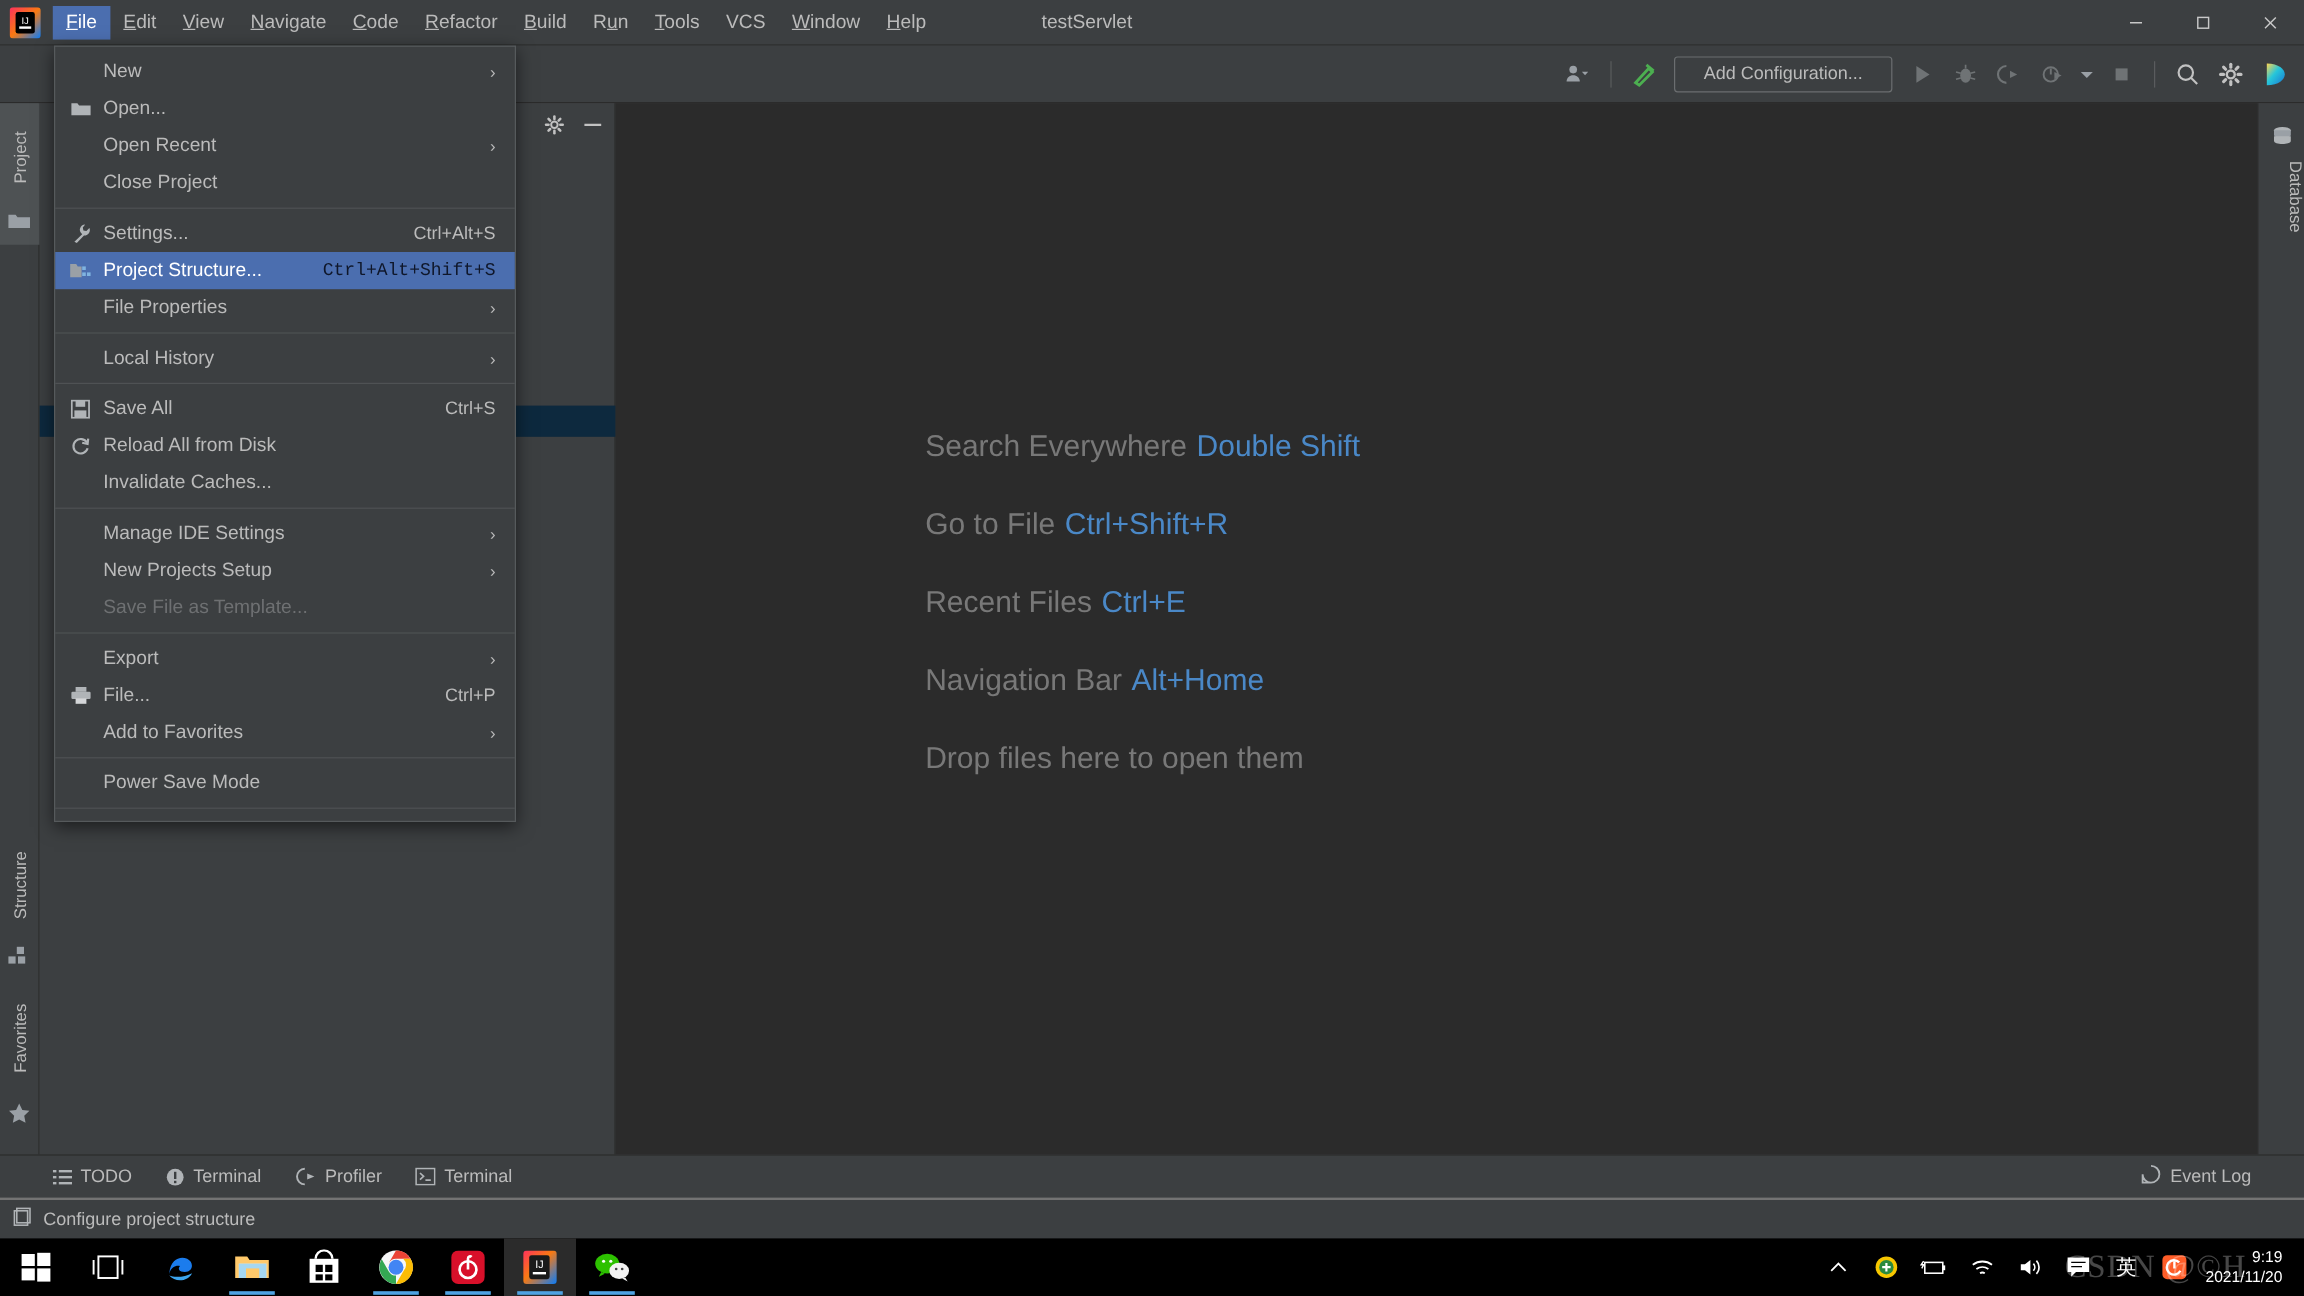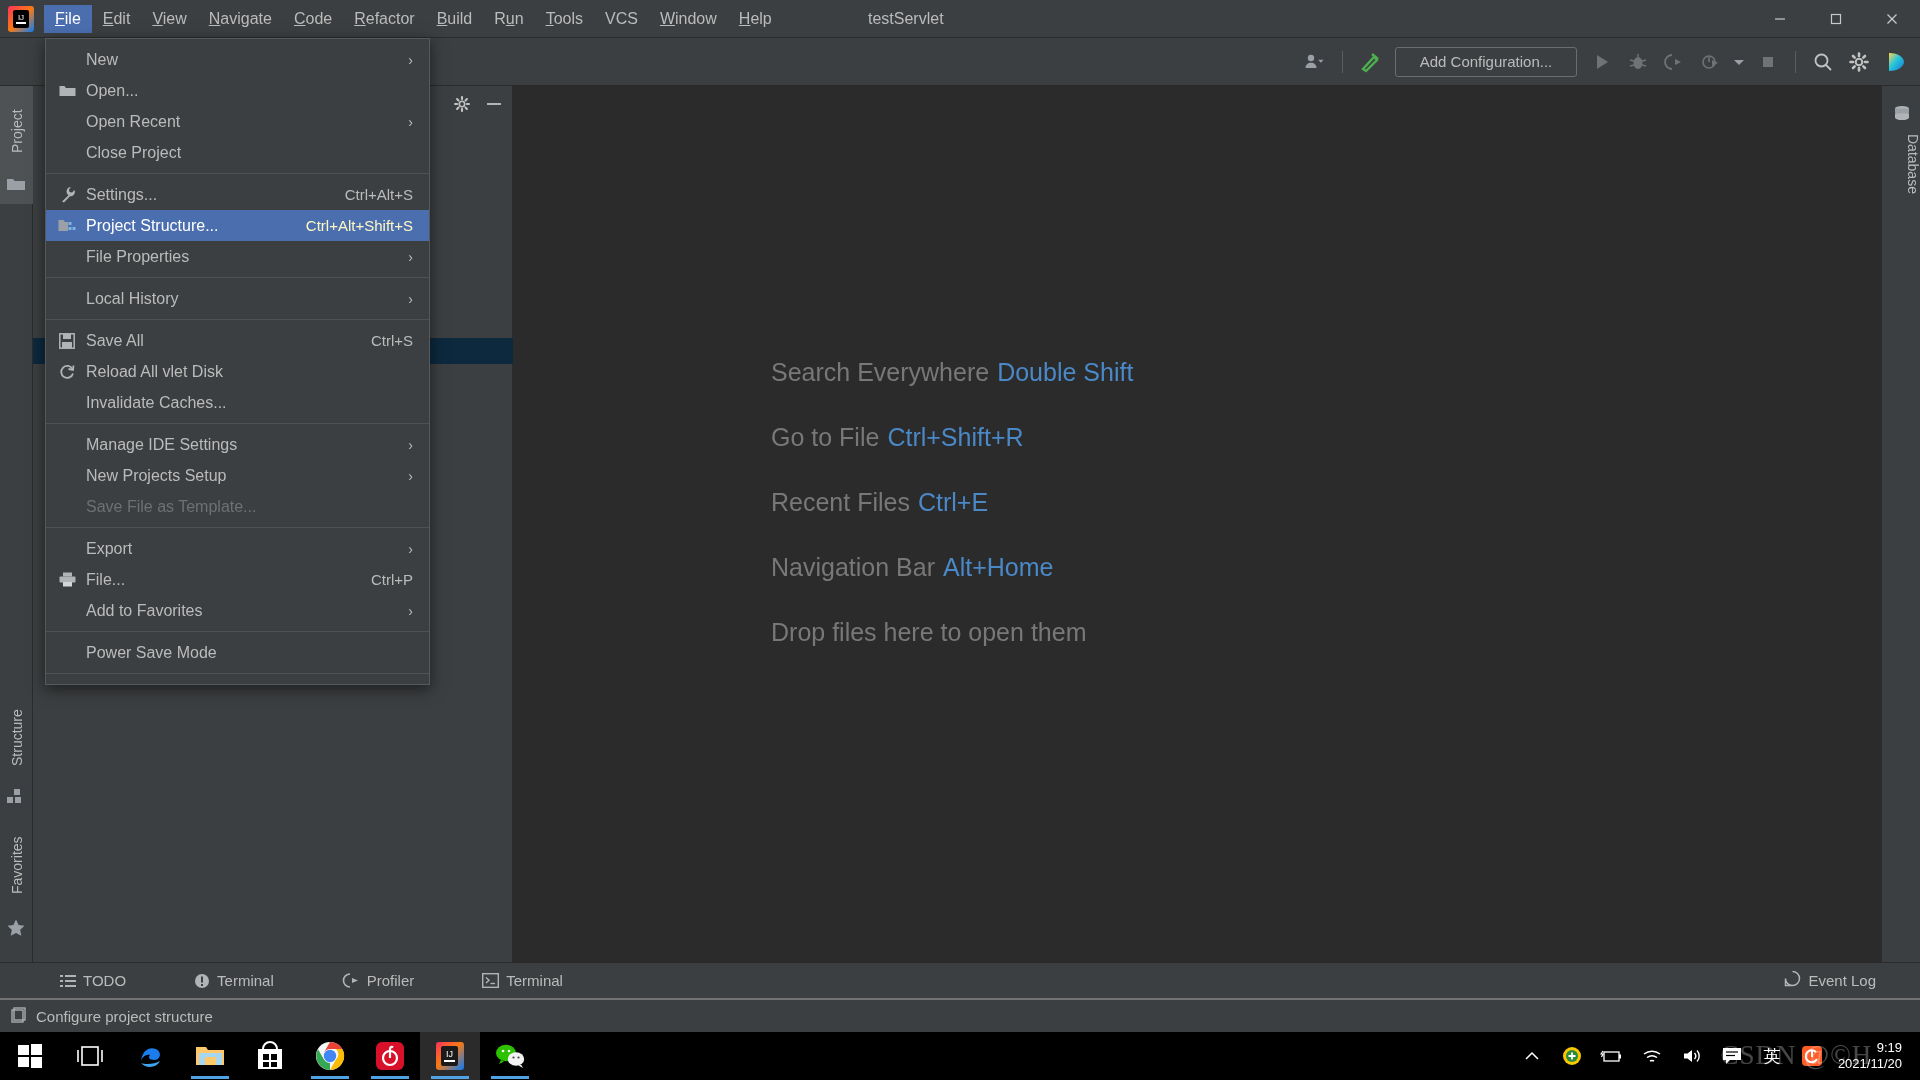--- a/index.html
+++ b/index.html
@@ -164,21 +164,21 @@
   }
   .mi {
     height: 31px; display: flex; align-items: center; position: relative;
     font-size: 16px; color: #bbbbbb; padding-left: 40px; padding-right: 16px;
   }
   .mi.sel { background: #4b6eaf; color: #ffffff; }
   .mi.disabled { color: #6e7072; }
   .mi .ic { position: absolute; left: 12px; width: 18px; height: 18px;
     display:flex; align-items:center; justify-content:center; }
   .mi .sc { margin-left: auto; font-size: 15px; color: #bbbbbb; }
-  .mi.sel .sc { color: #fef9c3; }
+  .mi.sel .sc { color: #0f172a; font-family: Liberation Mono, monospace; }
   .mi .arrow { margin-left: auto; font-size: 14px; color: #bbbbbb; }
   .msep { height: 1px; background: #4f5254; margin: 5px 0; }
 </style>
 </head>
 <body>
 
 <div id="app">
 
   <div class="titlebar">
     <div class="ij-logo">
@@ -404,21 +404,21 @@
         <svg width="20" height="20" viewBox="0 0 20 20">
           <ellipse cx="10" cy="4.5" rx="7" ry="2.6" fill="#b0b4b7"></ellipse>
           <path d="M3 4.5v4c0 1.4 3.1 2.6 7 2.6s7-1.2 7-2.6v-4" fill="#9aa0a6"></path>
           <path d="M3 9.5v4c0 1.4 3.1 2.6 7 2.6s7-1.2 7-2.6v-4" fill="#b0b4b7"></path>
         </svg>
       </div>
       <div style="position:absolute;top:38px;left:0;width:39px;writing-mode:vertical-rl;text-orientation:mixed;font-size:14px;color:#bbbbbb;text-align:center;">Database</div>
     </div>
   </div>
 
-  <div class="bottombar" id="bottombar" style="padding-left: 46px; gap: 40px;">
+  <div class="bottombar" id="bottombar" style="padding-left: 30px;">
     <div class="bw-item">
         <span style="display: inline-flex;">
           <svg width="16" height="16" viewBox="0 0 16 16">
             <g fill="#b0b4b7">
               <rect x="0" y="2" width="3" height="2"></rect>
               <rect x="5" y="2" width="11" height="2"></rect>
               <rect x="0" y="7" width="3" height="2"></rect>
               <rect x="5" y="7" width="11" height="2"></rect>
               <rect x="0" y="12" width="3" height="2"></rect>
               <rect x="5" y="12" width="11" height="2"></rect>
@@ -686,21 +686,21 @@
         <span>Save All</span>
         <span class="sc">Ctrl+S</span>
       </div>
       <div class="mi">
         <span class="ic">
           <svg width="16" height="16" viewBox="0 0 16 16">
             <path d="M13.5 5 A6 6 0 1 0 14 9.5" fill="none" stroke="#b0b4b7" stroke-width="1.8"></path>
             <path d="M14.5 1.5 L14 6 L9.5 5" fill="none" stroke="#b0b4b7" stroke-width="1.8"></path>
           </svg>
         </span>
-        <span>Reload All vlet Disk</span>
+        <span>Reload All from Disk</span>
       </div>
       <div class="mi">
         <span>Invalidate Caches...</span>
       </div>
       <div class="msep"></div>
       <div class="mi">
         <span>Manage IDE Settings</span>
         <span class="arrow">›</span>
       </div>
       <div class="mi">

